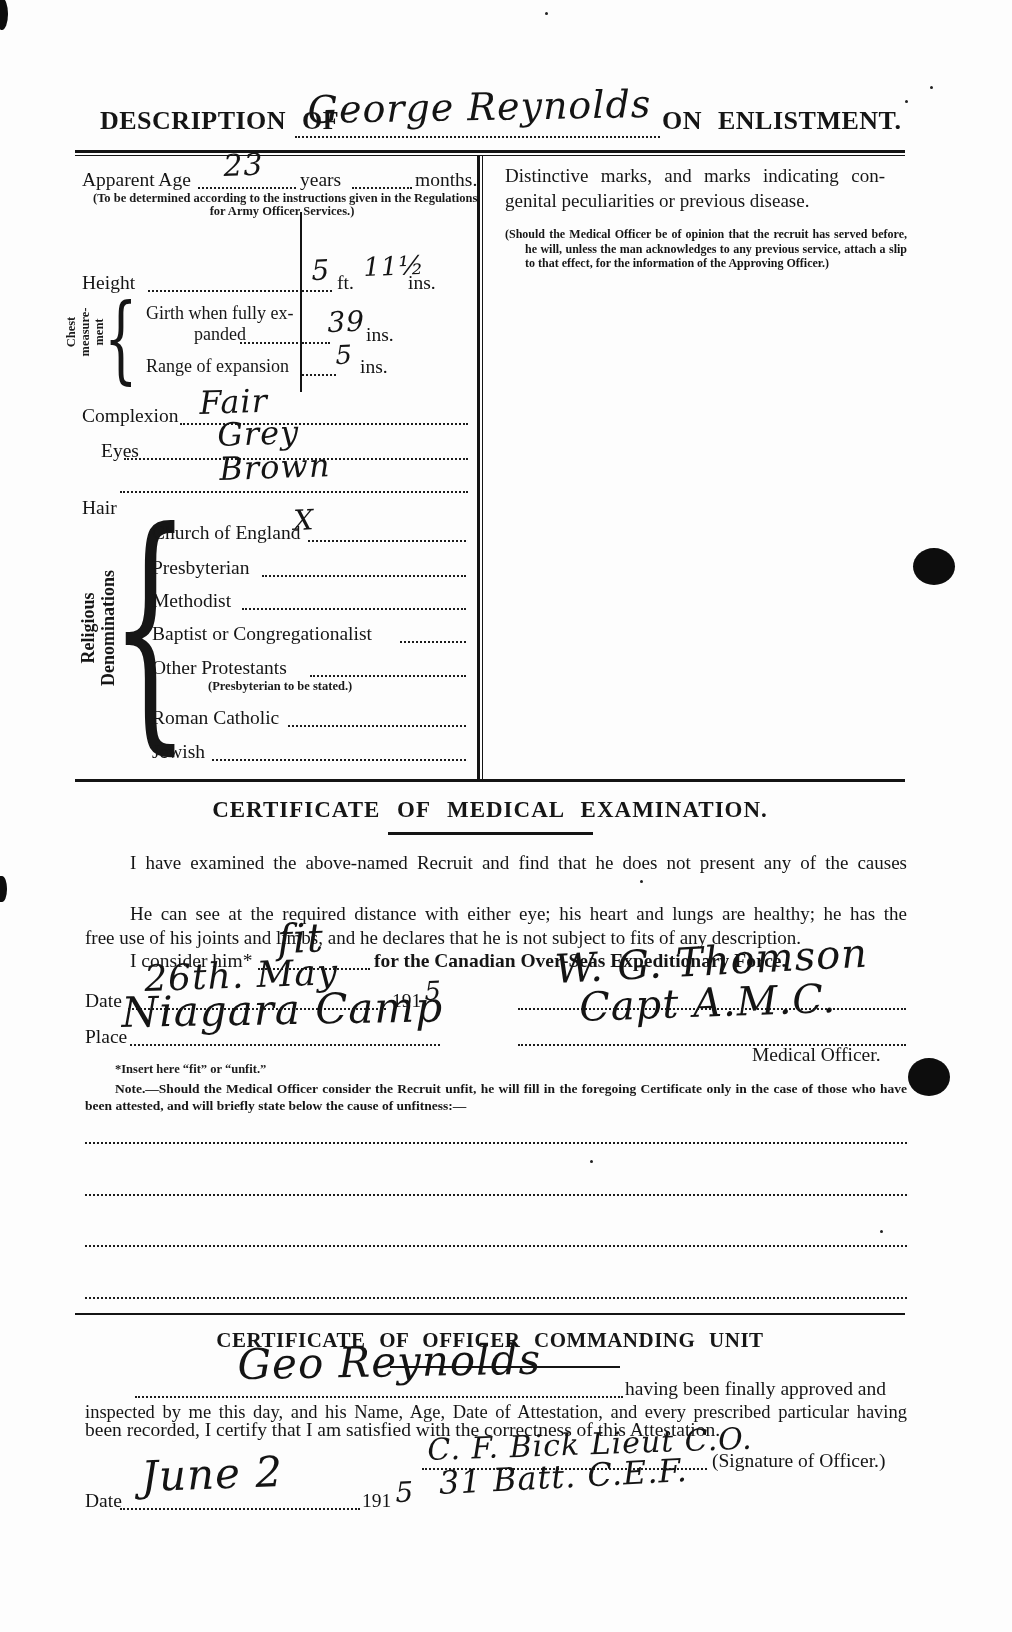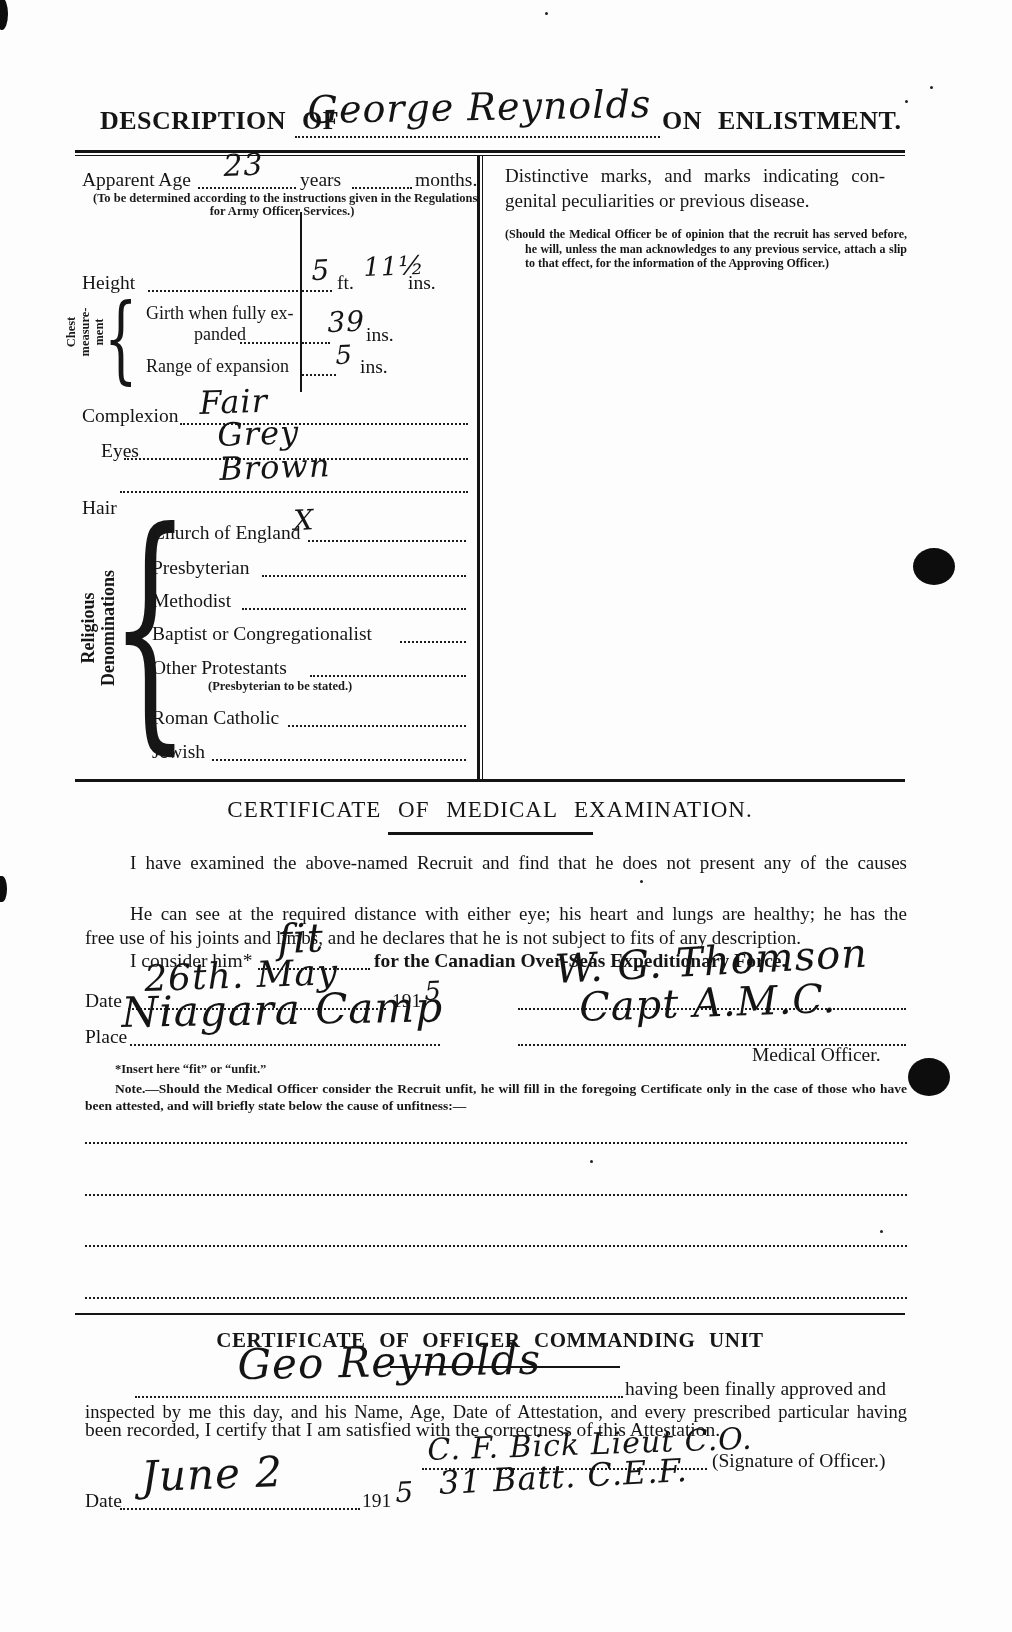--- a/index.html
+++ b/index.html
@@ -4,21 +4,21 @@
 <style>
   html,body{margin:0;padding:0;background:#e8e8e8;}
   .page{position:relative;width:1012px;height:1632px;background:#fdfdfd;color:#161616;
         font-family:"Liberation Serif","DejaVu Serif",serif;overflow:hidden;}
   .abs{position:absolute;white-space:nowrap;}
   .pr{font-size:19.5px;line-height:22px;color:#151515;}
   .pr-sm{font-size:18px;line-height:20px;}
   .bold{font-weight:bold;}
   .note-sm{font-size:12.5px;line-height:14px;font-weight:bold;color:#1a1a1a;}
   .title{font-size:26px;font-weight:bold;letter-spacing:.5px;word-spacing:9px;}
-  .sect-title{font-size:23px;font-weight:normal;letter-spacing:1px;word-spacing:10px;text-align:center;}
+  .sect-title{font-size:23px;font-weight:bold;letter-spacing:1px;word-spacing:10px;text-align:center;}
   .sect-title2{font-size:21px;font-weight:bold;letter-spacing:.5px;word-spacing:8px;text-align:center;}
   .dots{position:absolute;height:18px;border-bottom:2px dotted #1c1c1c;}
   .rule{position:absolute;background:#141414;}
   .rule-double{position:absolute;border-top:3px solid #141414;border-bottom:1px solid #141414;height:2px;background:transparent;}
   .vrule{position:absolute;border-left:3px solid #141414;border-right:1px solid #141414;width:2px;}
   .hw{position:absolute;font-family:"DejaVu Serif",serif;font-style:italic;color:#141414;
       white-space:nowrap;transform:rotate(-2deg);transform-origin:left bottom;letter-spacing:1px;}
   .hw26{font-size:26px;} .hw28{font-size:28px;} .hw30{font-size:30px;} .hw32{font-size:32px;}
   .hw36{font-size:36px;} .hw38{font-size:38px;} .hw40{font-size:40px;} .hw42{font-size:42px;}
   .vert{position:absolute;transform:rotate(-90deg);text-align:center;}

